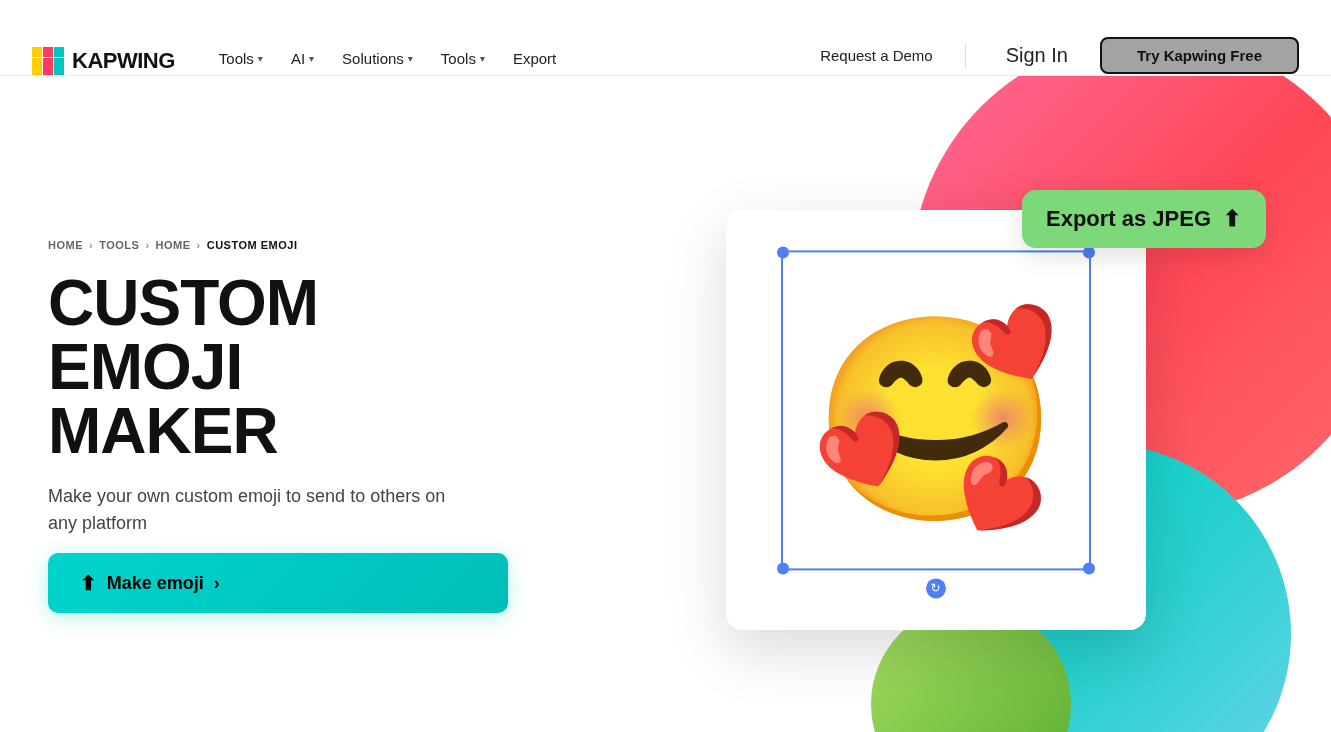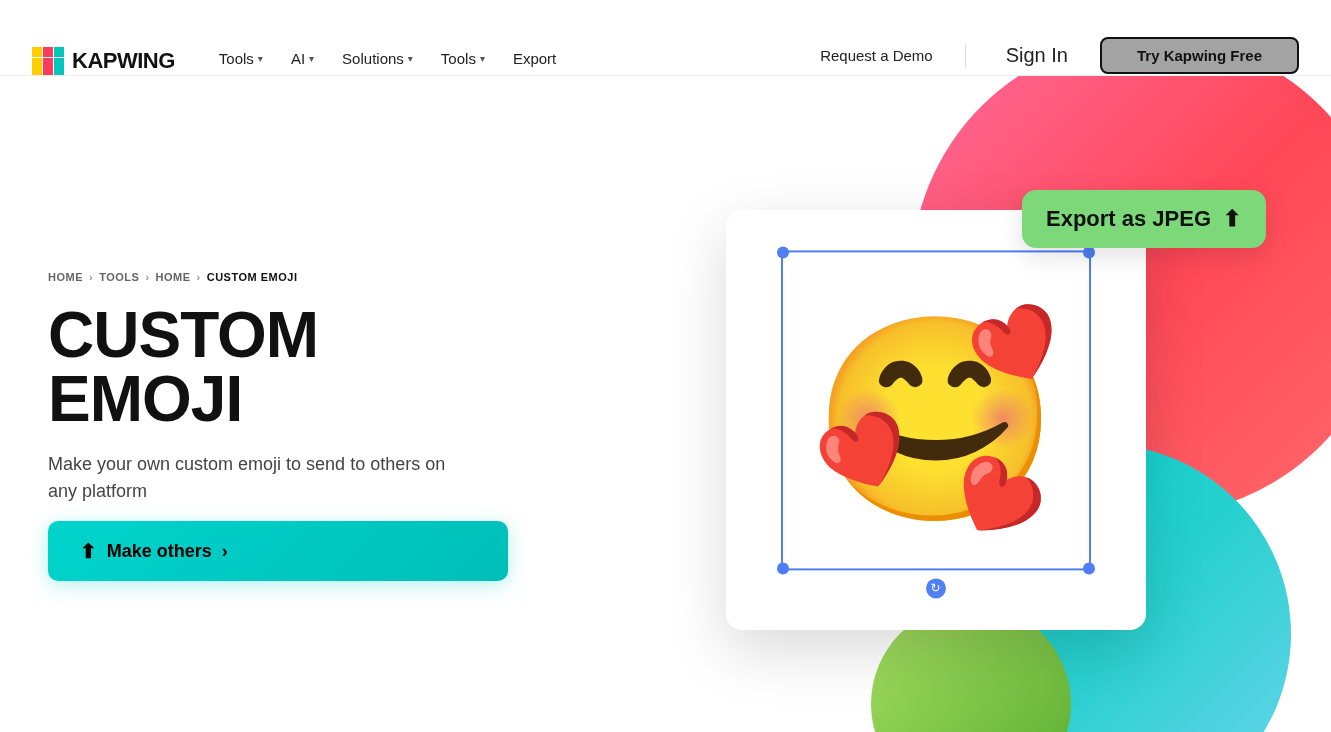--- a/index.html
+++ b/index.html
@@ -193,27 +193,28 @@
       <span class="breadcrumb-sep">›</span>
       <span>TOOLS</span>
       <span class="breadcrumb-sep">›</span>
       <span>HOME</span>
       <span class="breadcrumb-sep">›</span>
       <span class="breadcrumb-active">CUSTOM EMOJI</span>
     </div>
 
     <h1 class="hero-title">
       <span>CUSTOM EMOJI</span><br>
+      <span>MAKER</span>
     </h1>
 
     <p class="hero-sub">Make your own custom emoji to send to others on any platform</p>
 
     <a class="btn-make" href="#">
       <span class="upload-icon">⬆</span>
-      <span>Make others</span>
+      <span>Make emoji</span>
       <span class="arrow-icon">›</span>
     </a>
   </div>
 
   <div class="hero-right">
 
     <div class="bg-circle-pink"></div>
     <div class="bg-circle-teal"></div>
     <div class="bg-circle-green"></div>
 

